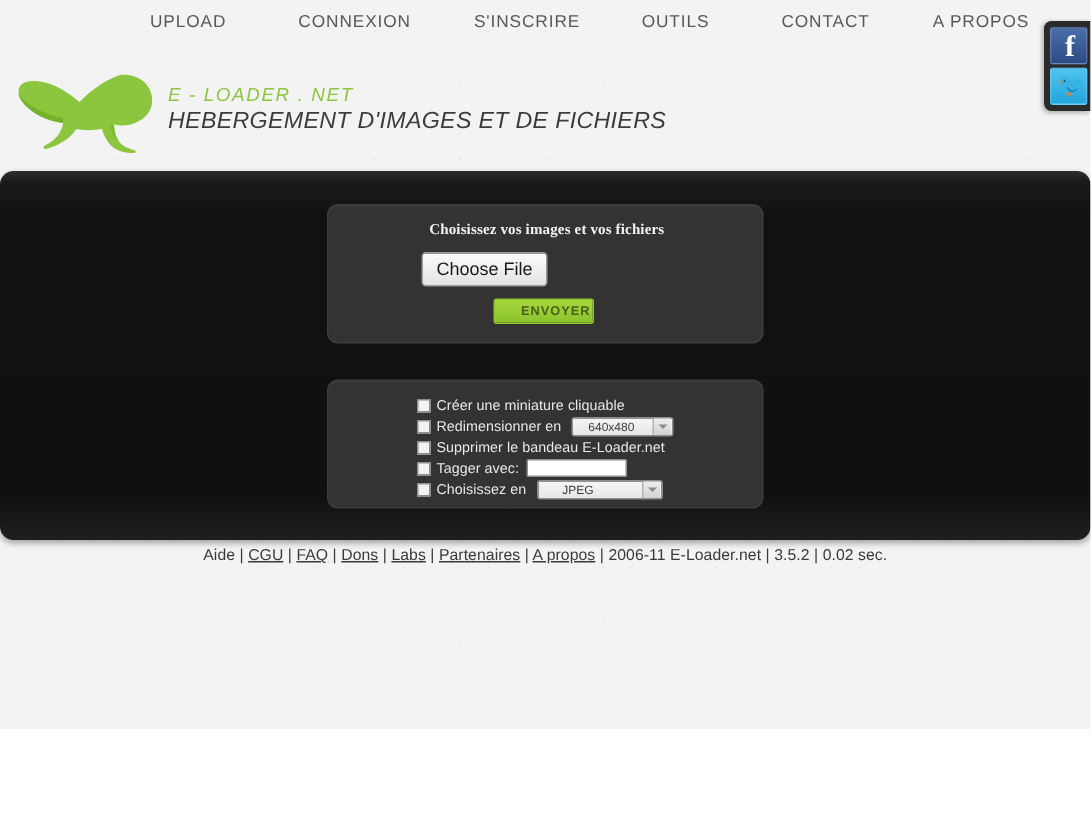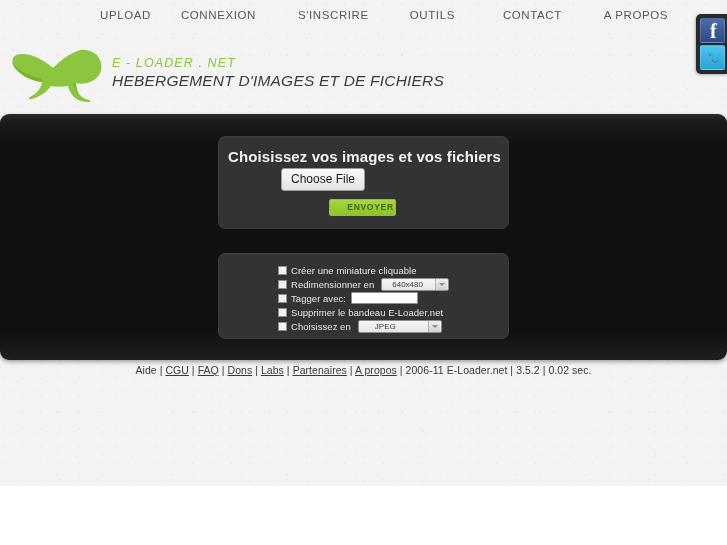--- a/index.html
+++ b/index.html
@@ -42,21 +42,21 @@
     padding-left: 100px;
   }
   .topnav a {
     color: #585858;
     font-size: 11.5px;
     letter-spacing: 0.6px;
     text-decoration: none;
     white-space: nowrap;
     padding: 3px 0;
   }
-  .nav-upload   { margin-right: 30px; }
+  .nav-upload   { margin-right: 48px; }
   .nav-connexion{ margin-right: 42px; }
   .nav-sinscrire{ margin-right: 41px; }
   .nav-outils   { margin-right: 48px; }
   .nav-contact  { margin-right: 42px; }
   .nav-apropos  { margin-right: 46px; }
 
   
   .social-box {
     position: absolute;
     right: 0; top: 14px;
@@ -156,23 +156,24 @@
     left: 218px; top: 139px;
     width: 291px; height: 86px;
   }
 
   .box-title {
     position: absolute;
     left: 0; top: 11px;
     width: 291px;
     text-align: center;
     color: #f2f2f2;
-    font-size: 15px;
+    font-size: 10px;
     font-weight: bold;
     letter-spacing: 0.1px;
+    font-family: Liberation Serif, serif;
   }
 
   
   .choose-file {
     position: absolute;
     left: 62px; top: 31px;
     padding: 3px 9px 4px 9px;
     background: linear-gradient(#fbfbfb, #e3e3e3);
     border: 1px solid #9a9a9a;
     border-radius: 3px;
@@ -344,27 +345,27 @@
         <div class="opt-row">
           <span class="cb"></span>
           <span class="opt-label">Redimensionner en</span>
           <span class="mini-select">640x480
             <span class="arrowbx"></span>
           </span>
         </div>
 
         <div class="opt-row">
           <span class="cb"></span>
+          <span class="opt-label">Supprimer le bandeau E-Loader.net</span>
+        </div>
+
+        <div class="opt-row">
+          <span class="cb"></span>
           <span class="opt-label">Tagger avec:</span>
           <input class="tag-input" type="text" placeholder="" style="">
-        </div>
-
-        <div class="opt-row">
-          <span class="cb"></span>
-          <span class="opt-label">Supprimer le bandeau E-Loader.net</span>
         </div>
 
         <div class="opt-row">
           <span class="cb"></span>
           <span class="opt-label">Choisissez en</span>
           <span class="mini-select narrow">JPEG
             <span class="arrowbx"></span>
           </span>
         </div>
 

